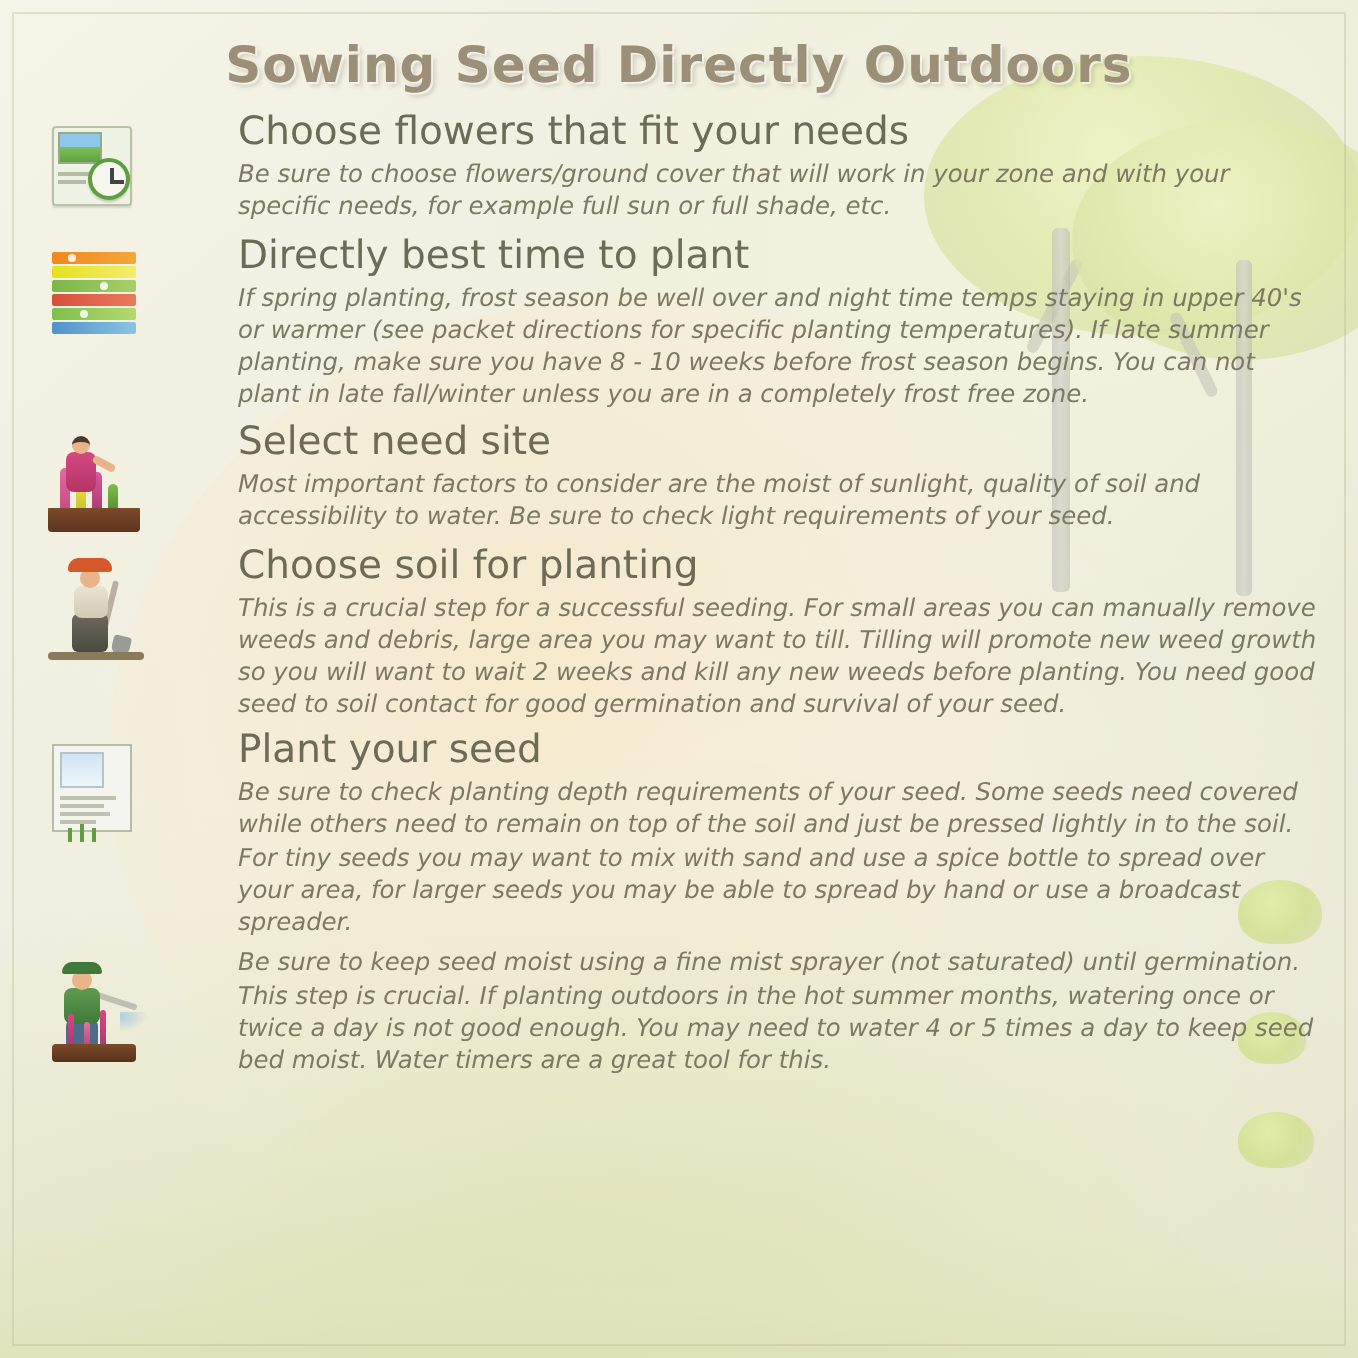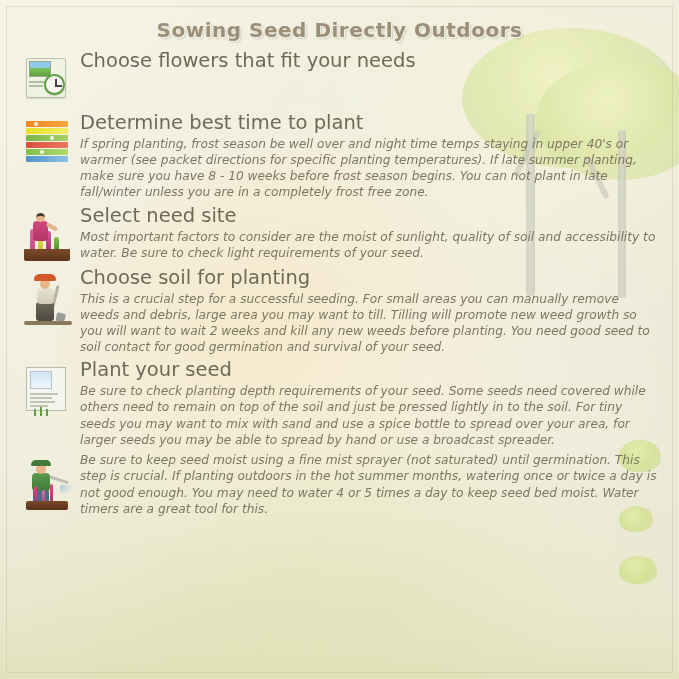--- a/index.html
+++ b/index.html
@@ -89,21 +89,21 @@
 
   
   .title-wrap {
     position: relative;
     padding: 18px 0 6px 0;
     text-align: center;
   }
   .title {
     font-family: "DejaVu Sans", sans-serif;
     font-weight: bold;
-    font-size: 20px;
+    font-size: 25px;
     letter-spacing: 0.5px;
     color: #9c8f77;
     text-shadow: 1px 1px 0 rgba(255,255,255,0.65), 2px 2px 2px rgba(120,108,86,0.25);
     white-space: nowrap;
   }
 
   
   .content {
     position: relative;
     padding: 2px 14px 0 16px;
@@ -116,20 +116,21 @@
   .icon-col {
     flex: 0 0 64px;
     width: 64px;
     display: flex;
     justify-content: center;
     padding-top: 6px;
   }
   .text-col {
     flex: 1 1 auto;
     padding-right: 4px;
+    margin-left: 39px;
   }
   .step-title {
     font-family: "DejaVu Sans", sans-serif;
     font-size: 19.5px;
     line-height: 1.12;
     color: #6d6a56;
     font-weight: normal;
     margin: 0 0 2px 0;
   }
   .step-body {
@@ -347,39 +348,40 @@
         <div class="ico ico-packet">
           <div class="card"></div>
           <div class="pic"></div>
           <div class="line l1"></div>
           <div class="line l2"></div>
           <div class="clock"></div>
         </div>
       </div>
       <div class="text-col">
         <h2 class="step-title">Choose flowers that fit your needs</h2>
+        <p class="step-body">Be sure to choose flowers/ground cover  that will work in your zone and with your specific needs, for example full sun or full shade, etc.</p>
       </div>
     </div>
 
     <div class="step">
       <div class="icon-col">
         <div class="ico ico-swatch">
           <div class="bar s1"></div>
           <div class="bar s2"></div>
           <div class="bar s3"></div>
           <div class="bar s4"></div>
           <div class="bar s5"></div>
           <div class="bar s6"></div>
           <div class="dot d1"></div>
           <div class="dot d2"></div>
           <div class="dot d3"></div>
         </div>
       </div>
       <div class="text-col">
-        <h2 class="step-title">Determine best time to plant</h2>
+        <h2 class="step-title">Directly best time to plant</h2>
         <p class="step-body">If spring planting, frost season be well over and  night time temps staying in upper 40's or warmer (see packet directions for specific planting temperatures). If late summer planting, make sure you have 8 - 10 weeks before frost season begins. You can not plant in late fall/winter unless you are in a completely frost free zone.</p>
       </div>
     </div>
 
     <div class="step">
       <div class="icon-col">
         <div class="ico ico-site">
           <div class="flower f1"></div>
           <div class="flower f2"></div>
           <div class="flower f3"></div>

